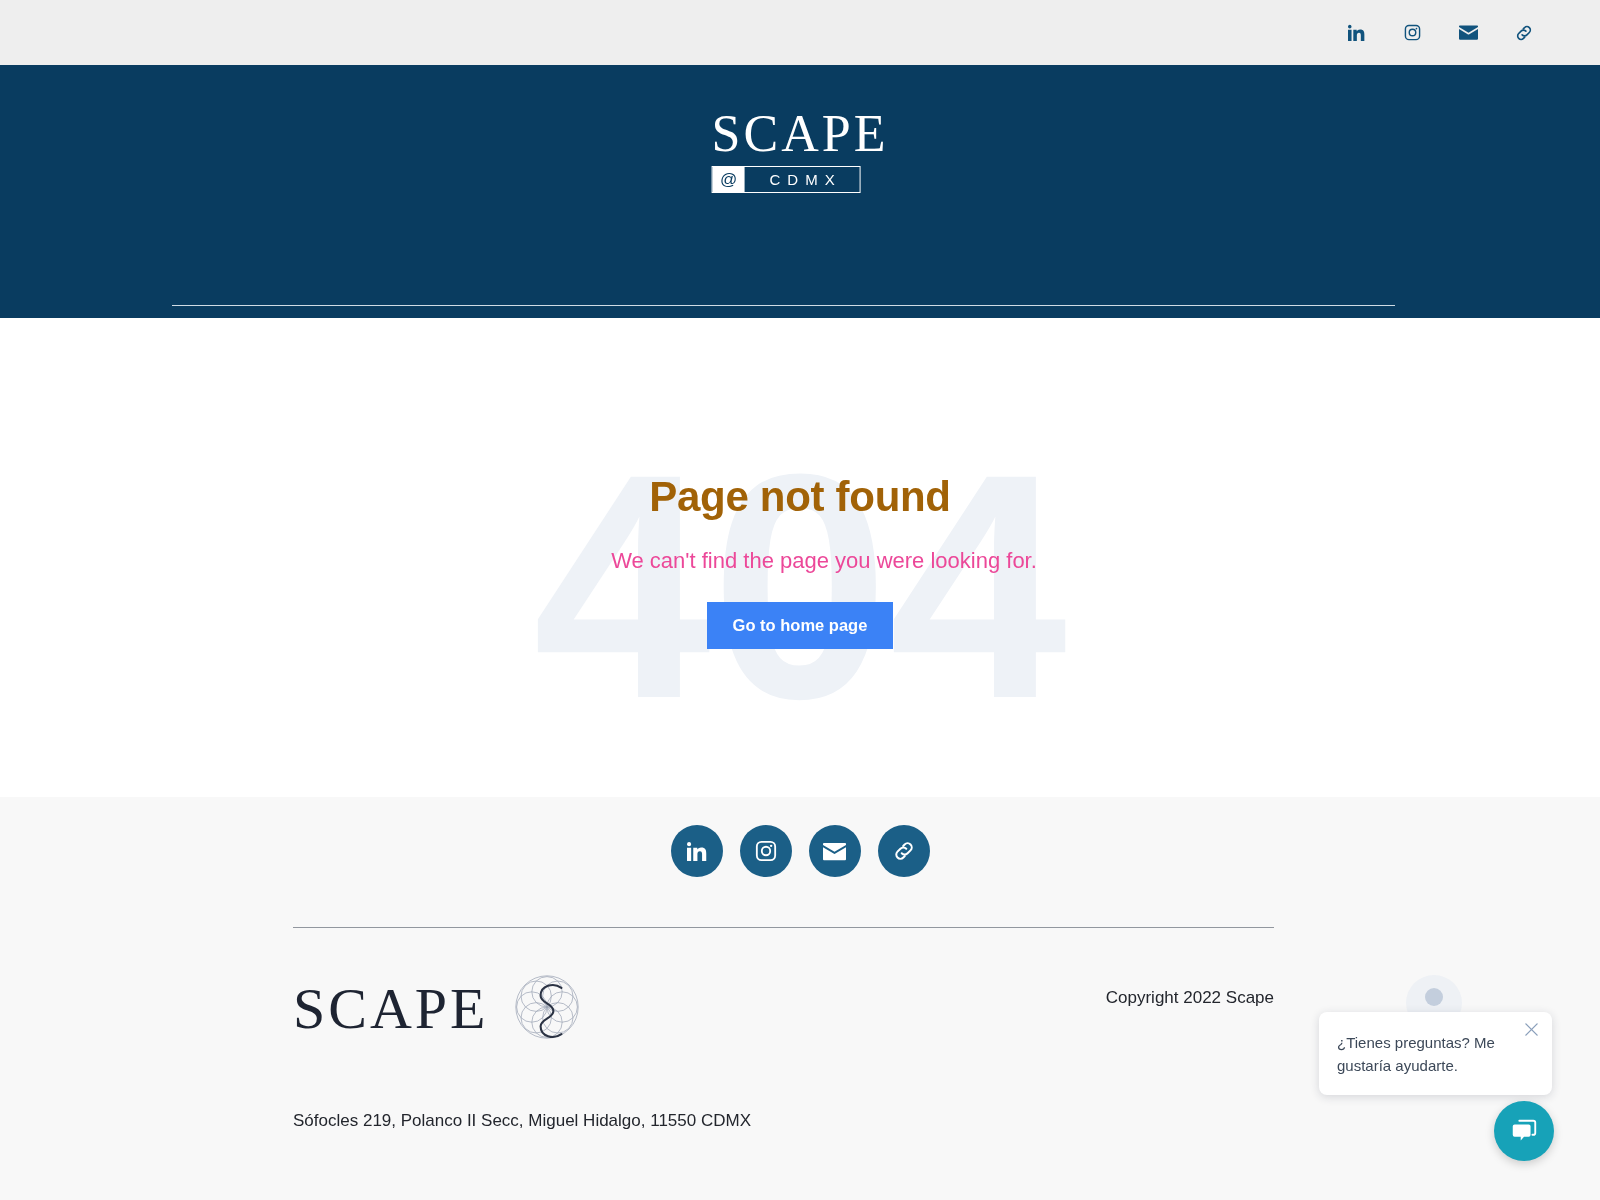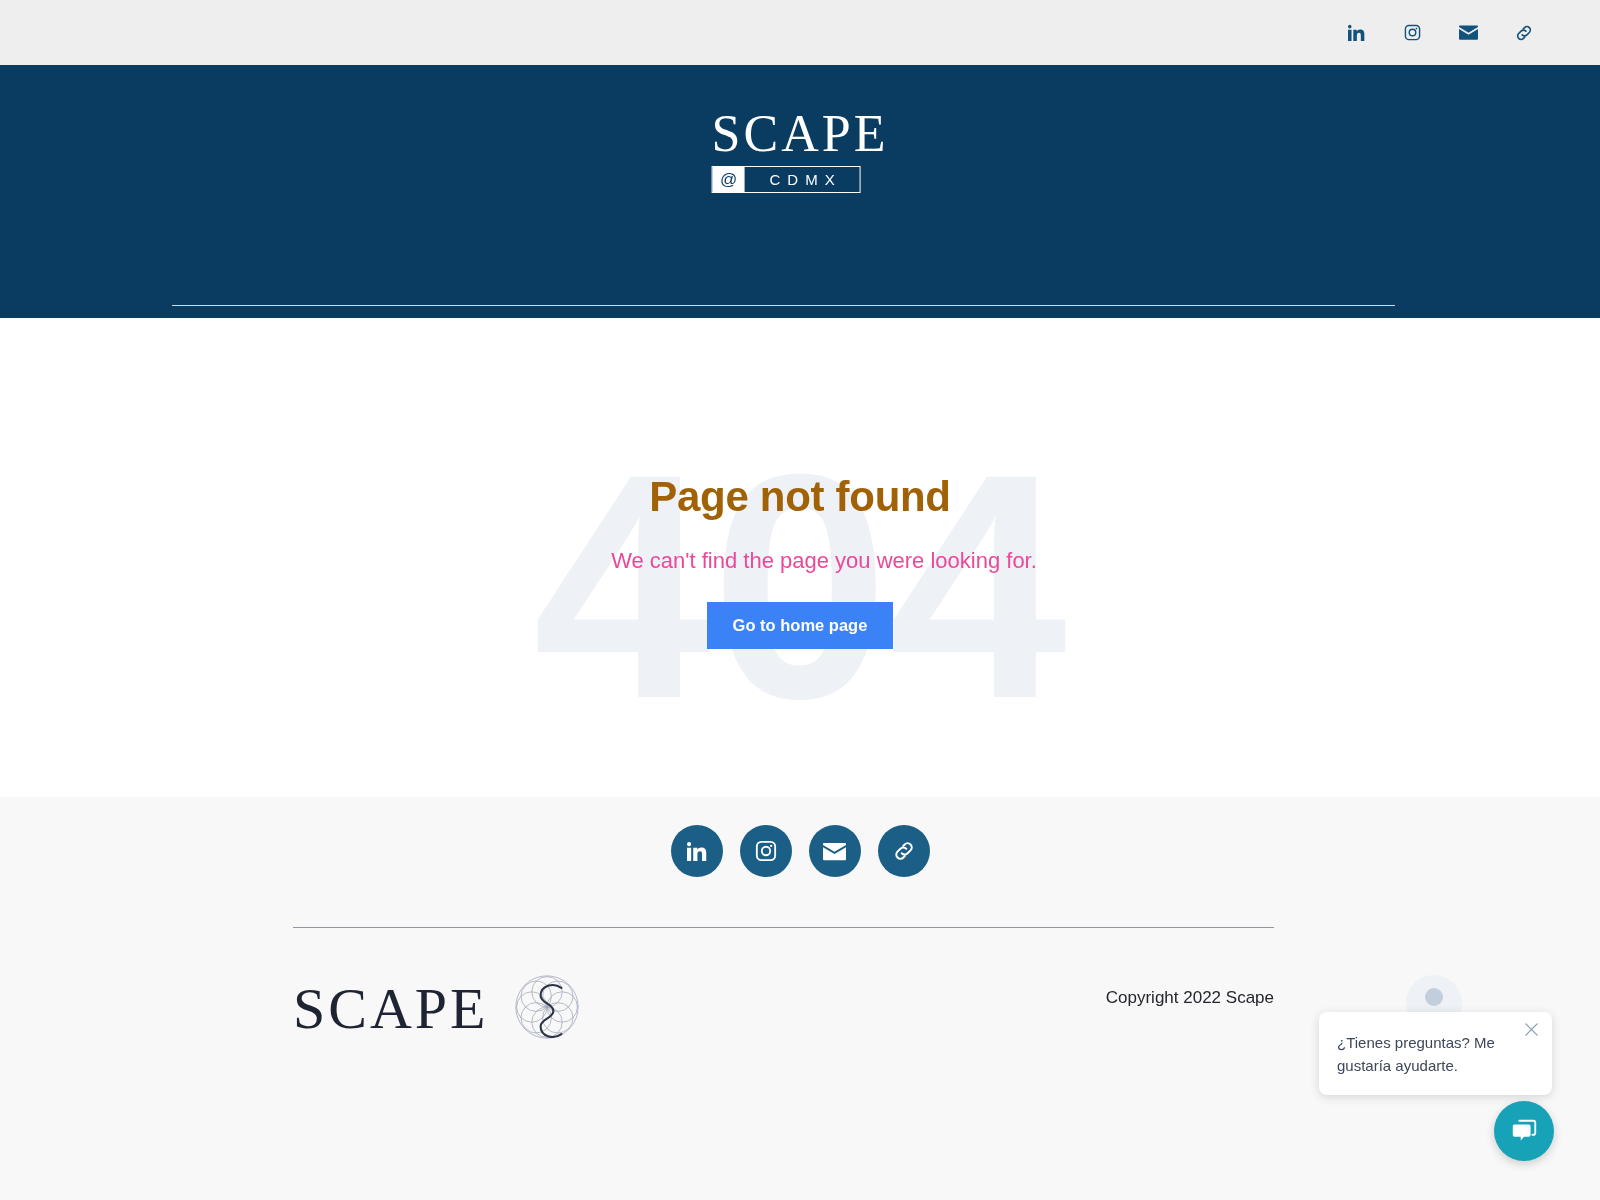--- a/index.html
+++ b/index.html
@@ -336,20 +336,21 @@
               <circle cx="63.5" cy="36.5" r="19"></circle>
               <circle cx="36.5" cy="63.5" r="19"></circle>
               <path d="M68 26c-10-7-26-3-26 10 0 9 16 10 16 19s-16 10-16 19c0 13 16 17 26 10" stroke="#2b3344" stroke-width="2.6" fill="none" stroke-linecap="round"></path>
             </svg>
           </span>
         </div>
 
         <div class="footer-copy">Copyright 2022 Scape</div>
       </div>
 
+      <div class="footer-address">Sófocles 219, Polanco II Secc, Miguel Hidalgo, 11550 CDMX</div>
     </div>
   </div>
 
   <div class="chat-avatar">
     <svg width="56" height="56" viewBox="0 0 56 56" aria-hidden="true">
       <circle cx="28" cy="22" r="9" fill="#c3cedd"></circle>
       <path d="M10 56c0-11 8-18 18-18s18 7 18 18z" fill="#c3cedd"></path>
     </svg>
   </div>
 

